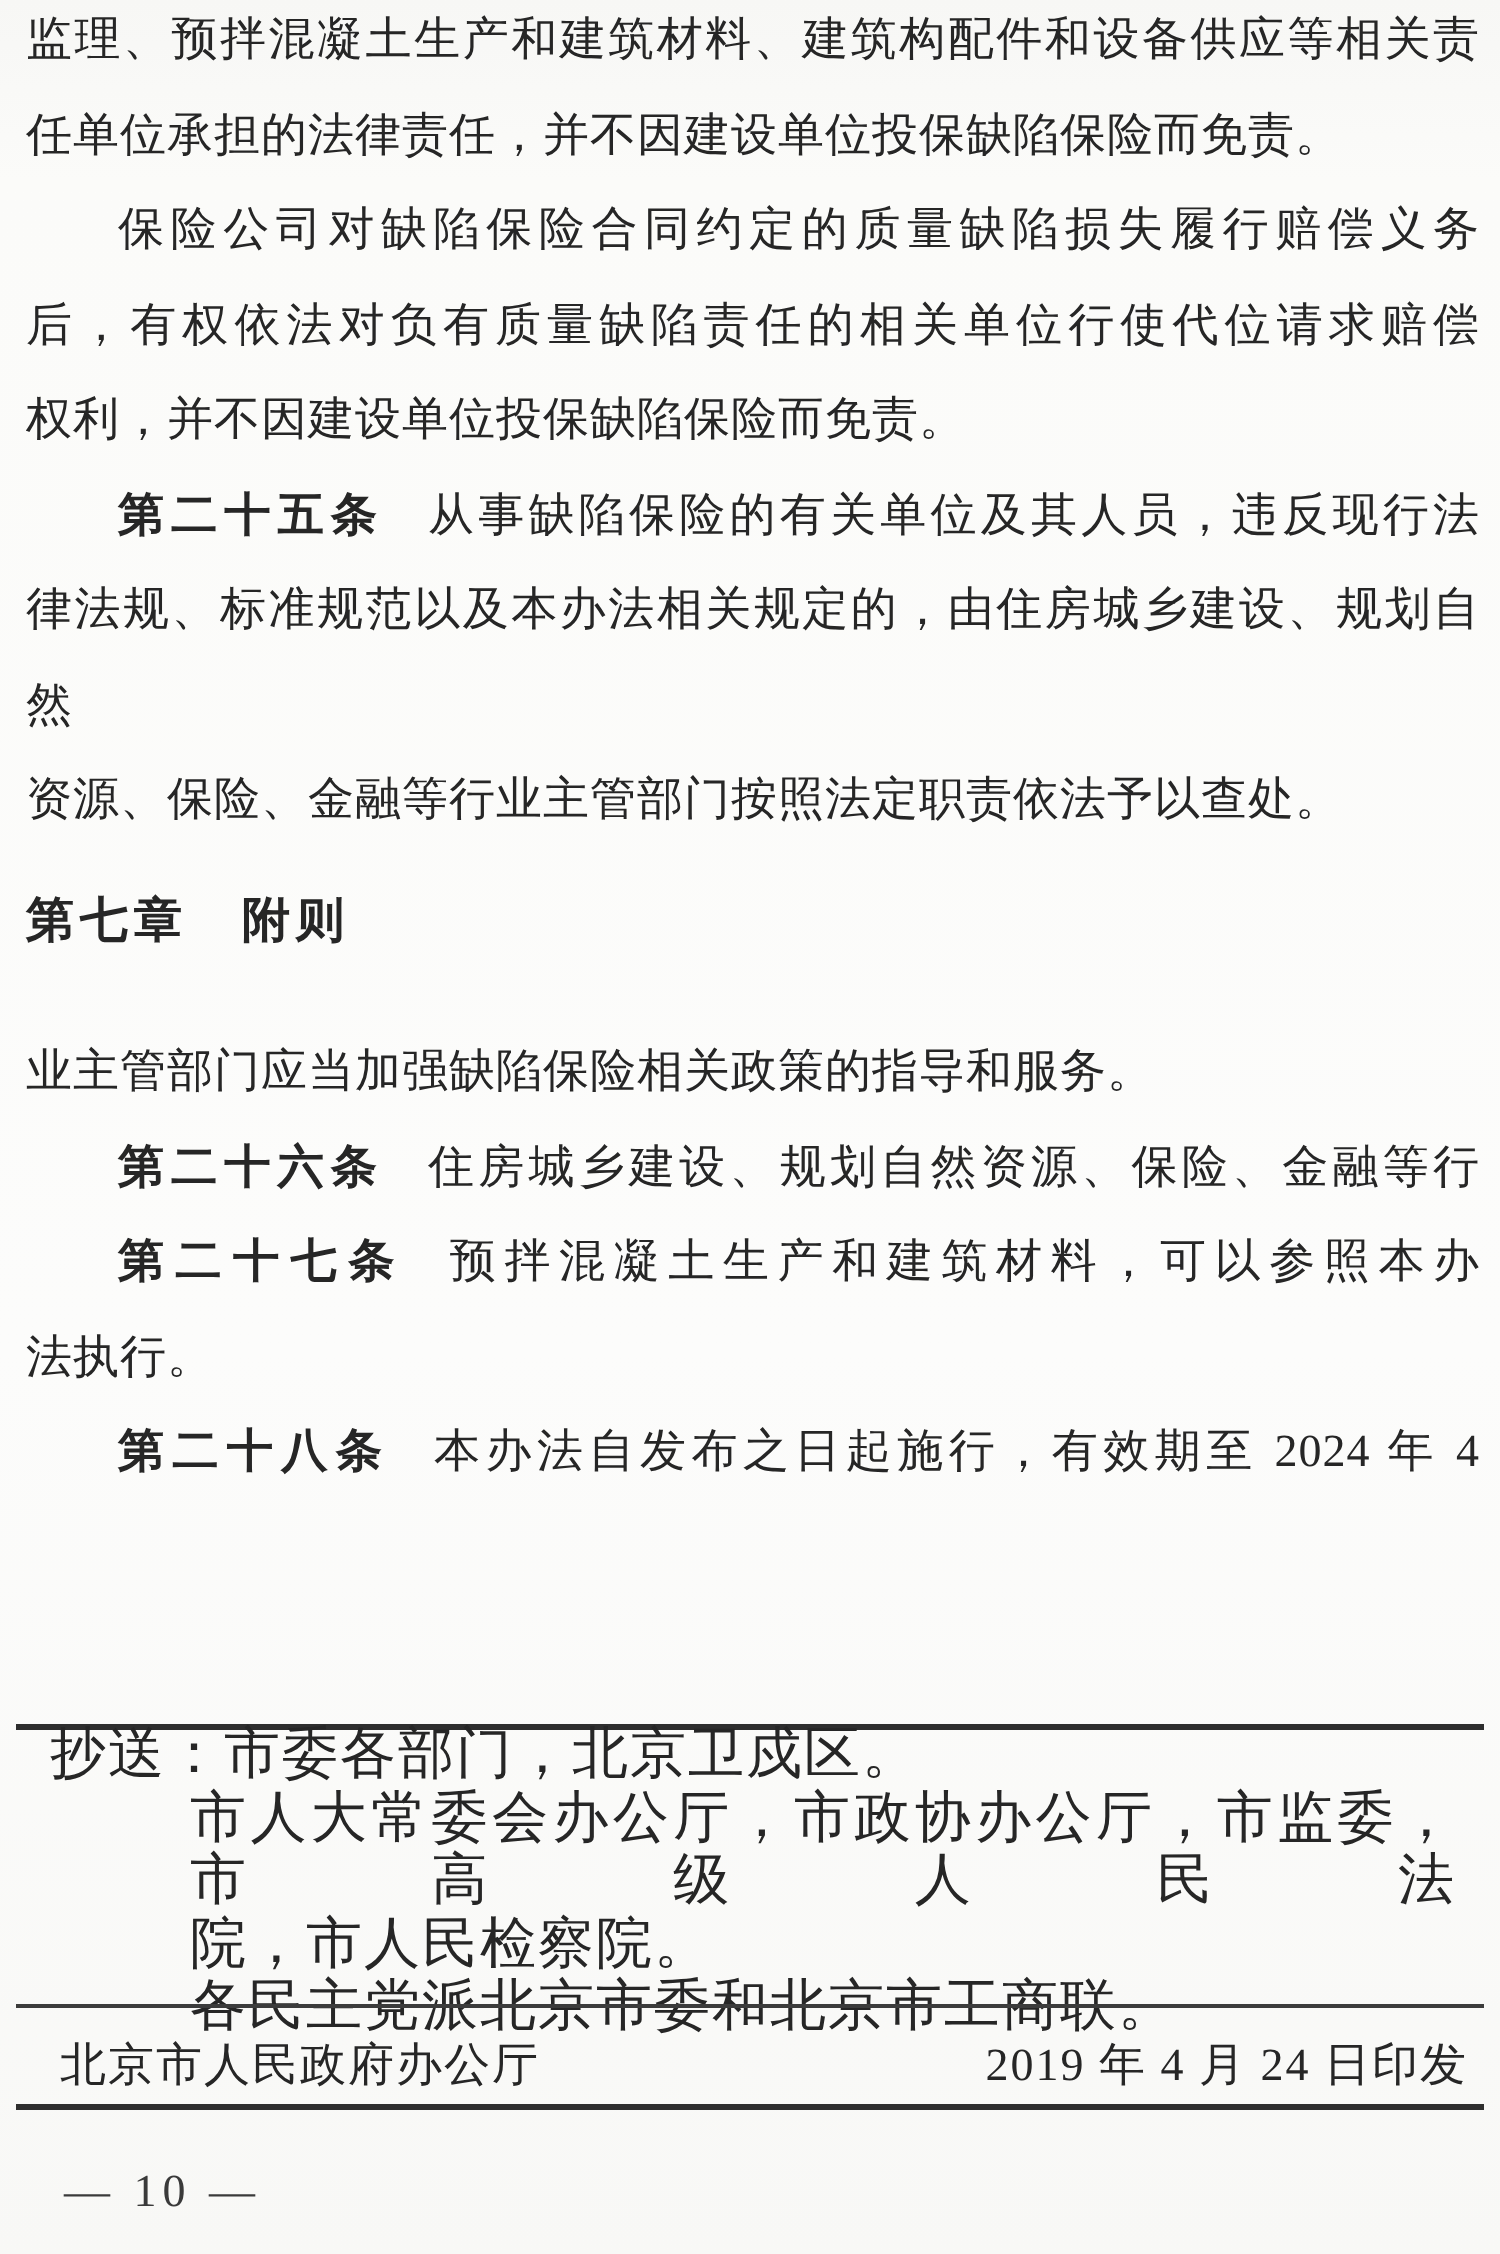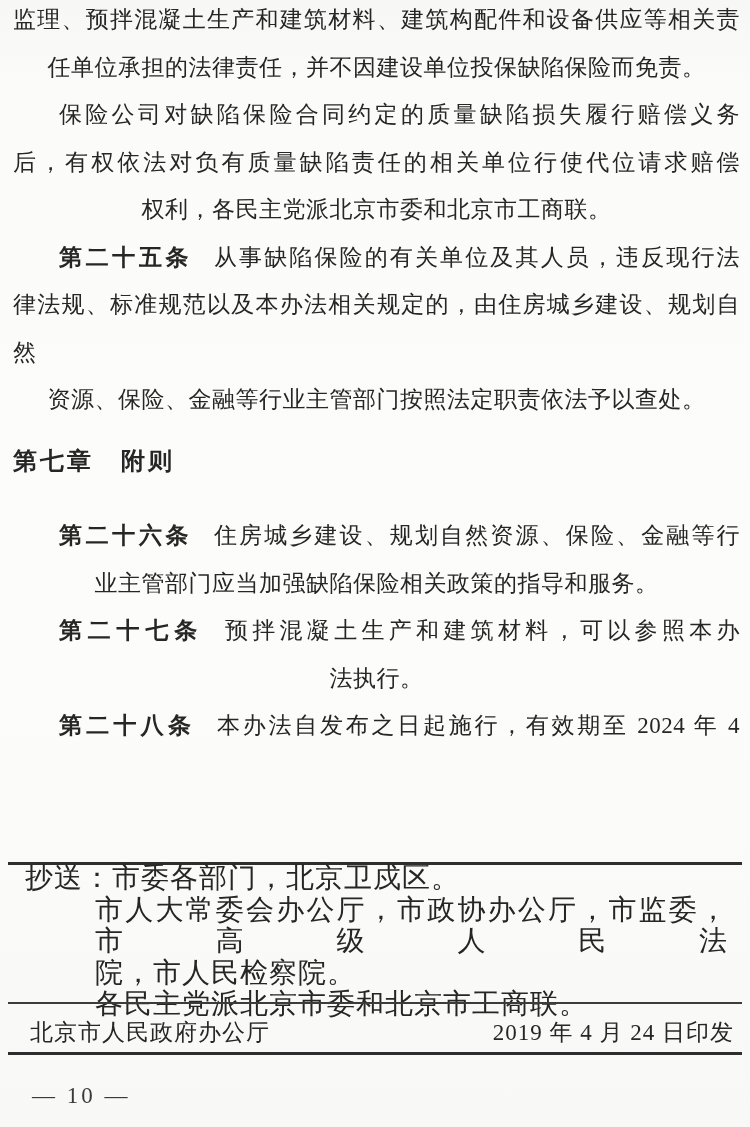--- a/index.html
+++ b/index.html
@@ -18,21 +18,21 @@
   
   .body-text {
     position: absolute;
     left: 13px;
     top: -4px;
     width: 727px;
     font-size: 23px;
     line-height: 47.5px;
     letter-spacing: 0.5px;
   }
-  .ln { white-space: normal; overflow: hidden; text-align: center; }
+  .ln { white-space: normal; overflow: hidden; }
   .ln.j {
     text-align: justify;
     text-align-last: justify;
     text-justify: inter-character;
   }
   .ln.ind { padding-left: 46px; }
   .lead {
     font-weight: 700;
     font-family: "Liberation Sans", "DejaVu Sans", sans-serif;
     margin-right: 0.95em;
@@ -94,30 +94,30 @@
 </head>
 <body>
 
 <div class="page">
 
   <div class="body-text">
     <div class="ln j">监理、预拌混凝土生产和建筑材料、建筑构配件和设备供应等相关责</div>
     <div class="ln">任单位承担的法律责任，并不因建设单位投保缺陷保险而免责。</div>
     <div class="ln j ind">保险公司对缺陷保险合同约定的质量缺陷损失履行赔偿义务</div>
     <div class="ln j">后，有权依法对负有质量缺陷责任的相关单位行使代位请求赔偿</div>
-    <div class="ln">权利，各民主党派北京市委和北京市工商联。</div>
+    <div class="ln">权利，并不因建设单位投保缺陷保险而免责。</div>
 
     <div class="ln j ind"><span class="lead">第二十五条</span><span>从事缺陷保险的有关单位及其人员，违反现行法</span></div>
     <div class="ln j">律法规、标准规范以及本办法相关规定的，由住房城乡建设、规划自然</div>
     <div class="ln">资源、保险、金融等行业主管部门按照法定职责依法予以查处。</div>
 
     <div class="chapter">第七章　附则</div>
 
+    <div class="ln">业主管部门应当加强缺陷保险相关政策的指导和服务。</div>
     <div class="ln j ind"><span class="lead">第二十六条</span><span>住房城乡建设、规划自然资源、保险、金融等行</span></div>
-    <div class="ln">业主管部门应当加强缺陷保险相关政策的指导和服务。</div>
     <div class="ln j ind"><span class="lead">第二十七条</span><span>预拌混凝土生产和建筑材料，可以参照本办</span></div>
     <div class="ln">法执行。</div>
     <div class="ln j ind"><span class="lead">第二十八条</span><span>本办法自发布之日起施行，有效期至 2024 年 4</span></div>
   </div>
 
   <div class="rule rule-1"></div>
 
   <div class="cc">
     <div class="cc-first"><span>抄送：</span><span>市委各部门，北京卫戍区。</span></div>
     <div class="cc-cont j">市人大常委会办公厅，市政协办公厅，市监委，市高级人民法</div>

